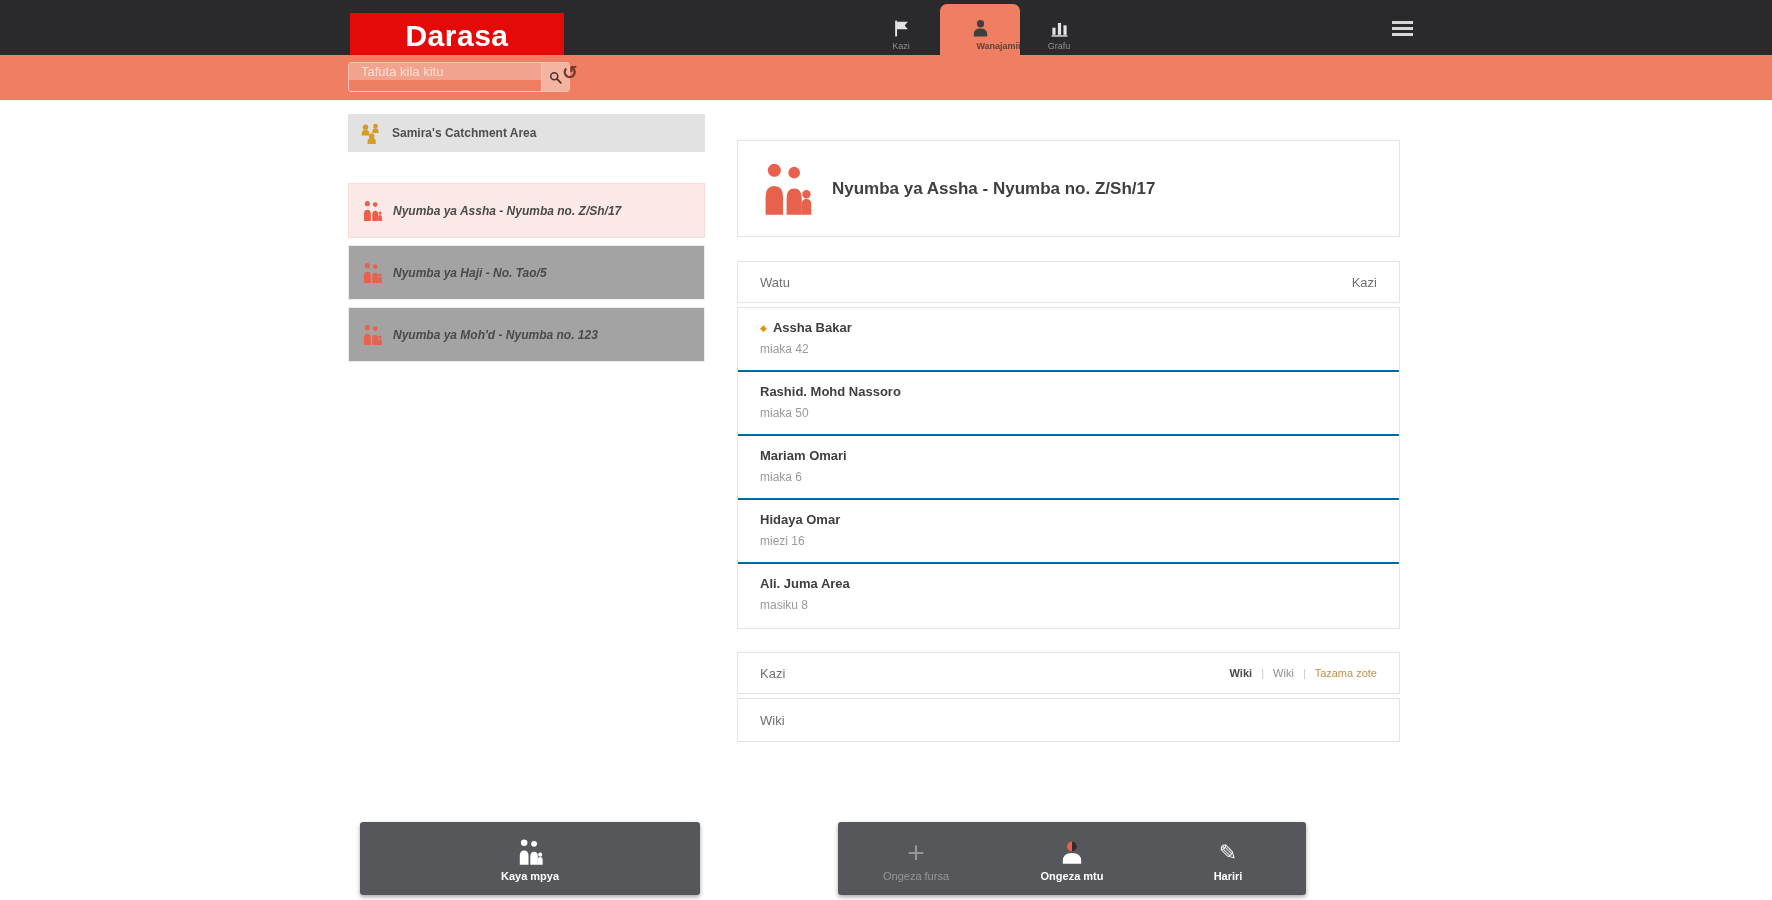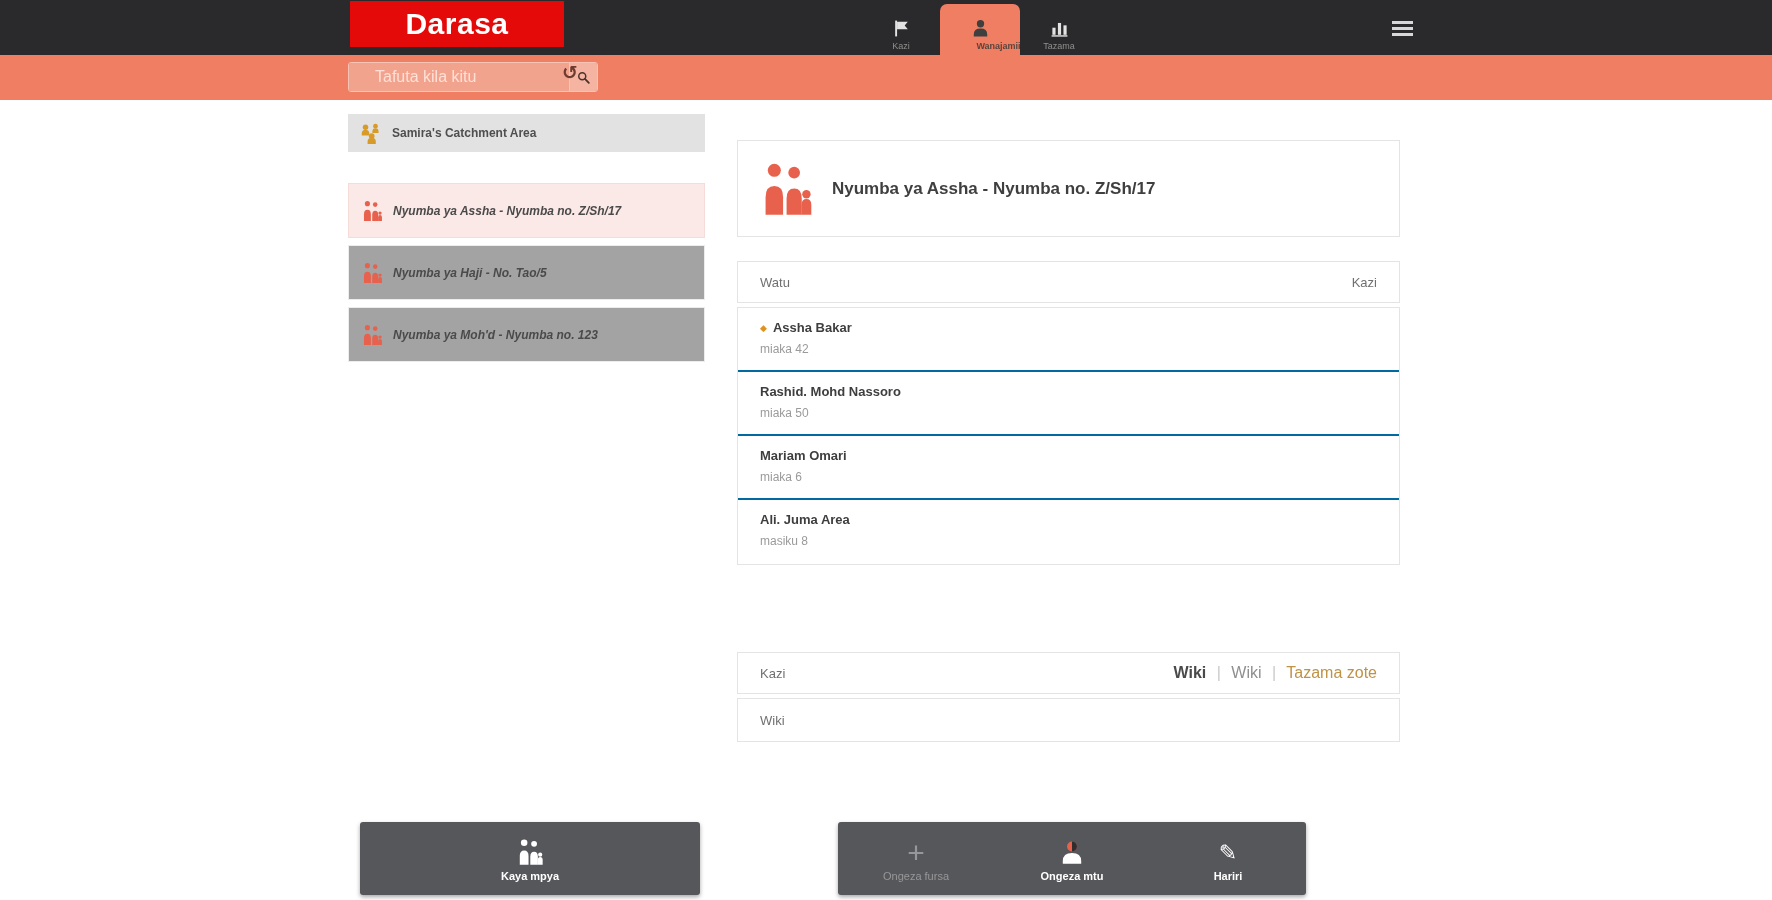--- a/index.html
+++ b/index.html
@@ -1,39 +1,39 @@
 <!DOCTYPE html>
 <html><head>
 <meta charset="utf-8">
 <style>
   html,body{margin:0;padding:0;width:1772px;height:900px;overflow:hidden;
     font-family:"Liberation Sans","DejaVu Sans",sans-serif;background:#ffffff;}
   .app{position:relative;width:1772px;height:900px;background:#ffffff;}
 
   
   .topbar{position:absolute;left:0;top:0;width:1772px;height:55px;background:#2a2a2c;}
-  .logo{position:absolute;left:350px;top:1px;width:214px;height:46px;background:#e50a0a;
+  .logo{position:absolute;left:350px;top:13px;width:214px;height:46px;background:#e50a0a;
     color:#ffffff;font-size:30px;font-weight:bold;display:flex;align-items:center;justify-content:center;
     letter-spacing:.5px;}
   .tabs{position:absolute;left:872px;top:0;height:55px;display:flex;align-items:flex-end;}
   .tab{width:58px;height:47px;display:flex;flex-direction:column;align-items:center;justify-content:flex-end;
     padding-bottom:4px;cursor:pointer;}
   .tab .t-icon{color:#e3e3e3;height:22px;display:flex;align-items:center;}
   .tab .t-label{font-size:9px;color:#8f8f8f;margin-top:2px;}
   .tab.active{width:80px;height:47px;background:#ef7e62;border-radius:7px 7px 0 0;margin:0 10px;}
   .tab.active .t-icon{color:#3f3f3f;}
   .tab.active .t-label{color:#5c443d;font-weight:bold;margin-left:37px;}
   .hamburger{position:absolute;left:1392px;top:21px;width:21px;height:15px;cursor:pointer;}
   .hamburger span{display:block;width:21px;height:3px;background:#d8d8d8;margin-bottom:3px;}
 
   
   .searchbar{position:absolute;left:0;top:55px;width:1772px;height:45px;background:#ef7e62;}
   .search-box{position:absolute;left:348px;top:7px;display:flex;border:1px solid #f7c3b4;border-radius:3px;overflow:hidden;}
-  .search-input{width:168px;height:28px;border:none;outline:none;background:#f2a38e;color:#5a3a32;
-    font-size:16px;padding:0 26px;}
+  .search-input{width:168px;height:17px;border:none;outline:none;background:#f2a38e;color:#5a3a32;
+    font-size:13px;padding:0 12px;}
   .search-input::placeholder{color:#ffe0d6;}
   .search-btn{width:28px;height:28px;background:#f5b3a2;border:none;border-left:1px solid #f7c3b4;
     display:flex;align-items:center;justify-content:center;color:#4a332c;cursor:pointer;padding:0;}
   .refresh{position:absolute;left:562px;top:6px;font-size:19px;font-weight:bold;color:#6e3b2f;cursor:pointer;}
 
   
   .catchment{position:absolute;left:348px;top:114px;width:357px;height:38px;background:#e2e2e2;
     display:flex;align-items:center;padding-left:12px;box-sizing:border-box;cursor:pointer;}
   .catchment .c-label{font-size:12px;font-weight:bold;color:#4f4f4f;margin-left:10px;}
   .household{position:absolute;left:348px;width:357px;height:55px;background:#a3a3a3;
@@ -52,21 +52,21 @@
   .row-head{display:flex;align-items:center;justify-content:space-between;padding:0 22px;}
   .watu-card{top:261px;height:42px;}
   .row-head .rh-left,.row-head .rh-right{font-size:13px;color:#707070;}
   .people-card{top:307px;padding:0;}
   .person-row{height:64px;border-bottom:2px solid #0369a1;padding:9px 0 0 22px;box-sizing:border-box;cursor:pointer;}
   .person-row:last-child{border-bottom:none;}
   .p-name{font-size:13px;font-weight:bold;color:#3e3e3e;line-height:22px;}
   .p-sub{font-size:12px;color:#9a9a9a;line-height:20px;}
   .diamond{color:#e0921f;font-size:9px;margin-right:6px;vertical-align:1px;}
   .kazi-card{top:652px;height:42px;}
-  .filters{font-size:16px;}
+  .filters{font-size:11px;}
   .f-bold{color:#4a4a4a;font-weight:bold;cursor:pointer;}
   .f-dim{color:#8f8f8f;cursor:pointer;}
   .f-sep{color:#c9c9c9;margin:0 6px;}
   .f-viewall{color:#bf9245;cursor:pointer;}
   .wiki-card{top:698px;height:44px;display:flex;align-items:center;padding-left:22px;}
   .wiki-label{font-size:13px;color:#707070;}
 
   
   .action-bar{position:absolute;top:822px;height:73px;background:#56575b;border-radius:3px;
     box-shadow:0 2px 4px rgba(0,0,0,.35);display:flex;align-items:center;justify-content:space-around;}
@@ -145,21 +145,21 @@
             </svg>
         </span>
         <span class="t-label">Wanajamii</span>
       </div>
       <div class="tab">
         <span class="t-icon">
           <svg class="ic" width="19" height="19" fill="currentColor">
               <use href="#sym-chart"></use>
             </svg>
         </span>
-        <span class="t-label">Tazama</span>
+        <span class="t-label">Grafu</span>
       </div>
     </div>
     <div class="hamburger">
       <span></span>
         <span></span>
         <span></span>
     </div>
   </div>
 
   <div class="searchbar">
@@ -229,20 +229,24 @@
       <div class="p-name"><span class="diamond">◆</span><span>Assha Bakar</span></div>
       <div class="p-sub">miaka 42</div>
     </div>
     <div class="person-row">
       <div class="p-name">Rashid. Mohd Nassoro</div>
       <div class="p-sub">miaka 50</div>
     </div>
     <div class="person-row">
       <div class="p-name">Mariam Omari</div>
       <div class="p-sub">miaka 6</div>
+    </div>
+    <div class="person-row">
+      <div class="p-name">Hidaya Omar</div>
+      <div class="p-sub">miezi 16</div>
     </div>
     <div class="person-row">
       <div class="p-name">Ali. Juma Area</div>
       <div class="p-sub">masiku 8</div>
     </div>
   </div>
 
   <div class="card kazi-card row-head">
     <span class="rh-left">Kazi</span>
     <span class="filters">

